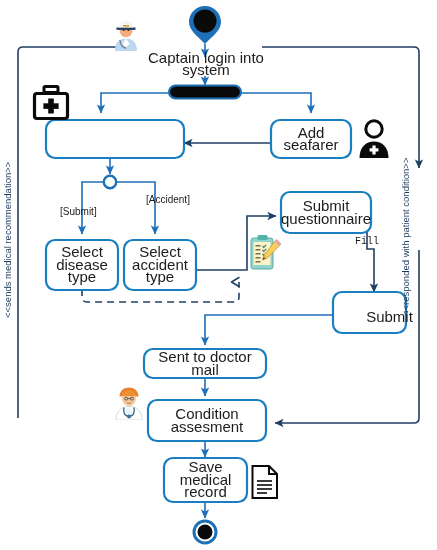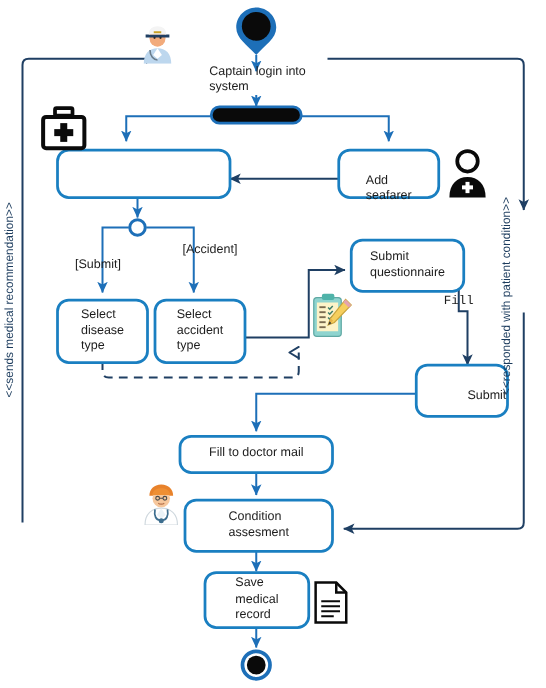--- a/index.html
+++ b/index.html
@@ -2,21 +2,21 @@
 <html><head>
 <meta charset="utf-8">
 <style>
   html,body{margin:0;padding:0;background:#ffffff;}
   body{width:437px;height:550px;overflow:hidden;
        font-family:"Liberation Sans",sans-serif;}
   #diagram-root{position:relative;width:437px;height:550px;background:#fff;}
   svg.layer{position:absolute;left:0;top:0;width:437px;height:550px;}
   .node-label{
     position:absolute;display:flex;align-items:center;justify-content:center;
-    color:#1c1c1c;font-size:10px;line-height:12.5px;
+    text-align:center;color:#1c1c1c;font-size:15px;line-height:12.5px;
     pointer-events:none;white-space:pre-line;
   }
   .edge-label{
     position:absolute;color:#1c1c1c;font-size:10px;line-height:11px;
     white-space:nowrap;
     text-align:center;
   }
   .vert-label{
     position:absolute;color:#1a3a5c;font-size:9.5px;line-height:11px;
     writing-mode:vertical-rl;transform:rotate(180deg);
@@ -106,37 +106,37 @@
       <rect x="124" y="240" width="72" height="50" rx="9"></rect>
       <rect x="281" y="192" width="90" height="41" rx="9"></rect>
       <rect x="333" y="292" width="73" height="41" rx="9"></rect>
       <rect x="144" y="349" width="122" height="29" rx="9"></rect>
       <rect x="148" y="400" width="118" height="41" rx="9"></rect>
       <rect x="164" y="458" width="83" height="44" rx="9"></rect>
     </g>
   </svg>
 
 
-  <div class="node-label" style="left:271px;top:132px;width:80px;height:38px;">Add
+  <div class="node-label" style="left:271px;top:120px;width:80px;height:38px;">Add
 seafarer</div>
 
   <div class="node-label" style="left:46px;top:240px;width:72px;height:50px;">Select
 disease
 type</div>
 
   <div class="node-label" style="left:124px;top:240px;width:72px;height:50px;">Select
 accident
 type</div>
 
   <div class="node-label" style="left:281px;top:192px;width:90px;height:41px;">Submit
 questionnaire</div>
 
   <div class="node-label" style="left:333px;top:292px;width:73px;height:51px;margin-left:20px;">Submit</div>
 
-  <div class="node-label" style="left:144px;top:349px;width:122px;height:29px;">Fill to doctor mail</div>
+  <div class="node-label" style="left:144px;top:349px;width:122px;height:29px;">Sent to doctor mail</div>
 
   <div class="node-label" style="left:164px;top:458px;width:83px;height:44px;">Save
 medical
 record</div>
 
   <div class="node-label" style="left:148px;top:400px;width:118px;height:41px;">Condition
 assesment</div>
 
   <div class="node-label" style="left:147px;top:50px;width:118px;height:28px;">Captain login into
 system</div>

